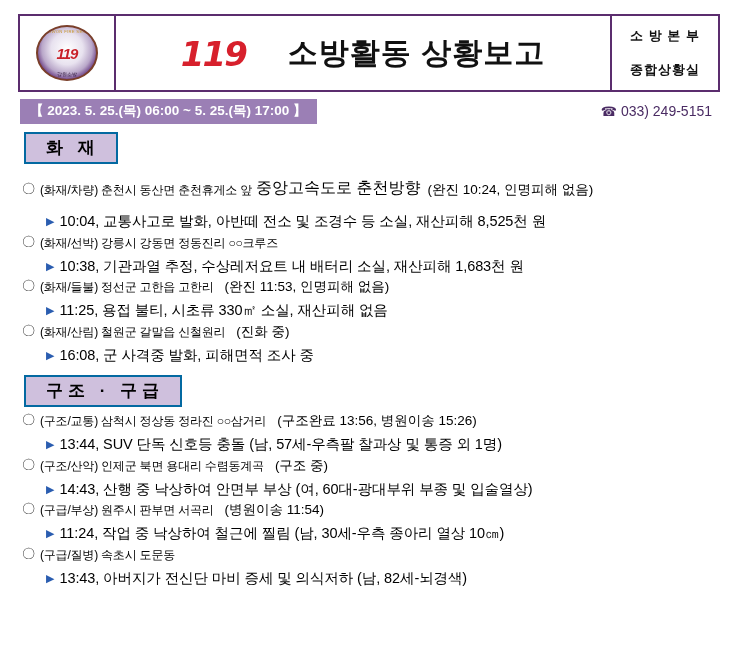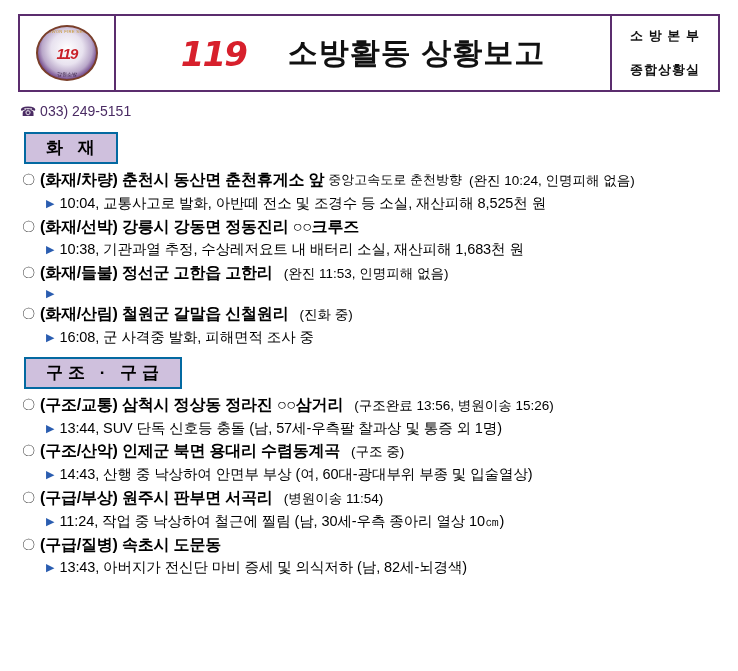--- a/index.html
+++ b/index.html
@@ -178,27 +178,27 @@
     line-height: 1.55;
     white-space: nowrap;
   }
   .bullet-circle {
     font-size: 13px;
     margin-right: 5px;
     position: relative;
     top: -1px;
   }
   .ttl-main {
-    font-weight: bold;
+    font-weight: normal;
+    font-size: 12px;
+    letter-spacing: -0.2px;
+  }
+  .ttl-note {
     font-size: 16px;
-    letter-spacing: -0.2px;
-  }
-  .ttl-note {
-    font-size: 13px;
-    margin: 0 4px;
+    margin: 9px 4px;
     position: relative;
     top: -1px;
   }
   .ttl-status {
     font-size: 13.5px;
     margin-left: 3px;
   }
   .entry-detail {
     display: flex;
     align-items: baseline;
@@ -237,20 +237,21 @@
       <span class="title-text">소방활동 상황보고</span>
     </div>
     <div class="header-office">
       <div>소 방 본 부</div>
       <div>종합상황실</div>
     </div>
   </div>
 
   
   <div class="period-bar">
+    <div class="period-left">【 2023. 5. 25.(목) 06:00 ~ 5. 25.(목) 17:00 】</div>
     <div class="period-right">
       <span class="phone-icon">☎</span>
       <span>033) 249-5151</span>
     </div>
   </div>
 
   
   <div class="section-head">화 재</div>
 
   <div class="entry">
@@ -280,20 +281,21 @@
 
   <div class="entry">
     <div class="entry-title">
       <span class="bullet-circle">〇</span>
       <span class="ttl-main">(화재/들불) 정선군 고한읍 고한리</span>
       <span class="ttl-note"></span>
       <span class="ttl-status">(완진 11:53, 인명피해 없음)</span>
     </div>
     <div class="entry-detail">
       <span class="bullet-tri">▶</span>
+      <span class="detail-text">11:25, 용접 불티, 시초류 330㎡ 소실, 재산피해 없음</span>
     </div>
   </div>
 
   <div class="entry">
     <div class="entry-title">
       <span class="bullet-circle">〇</span>
       <span class="ttl-main">(화재/산림) 철원군 갈말읍 신철원리</span>
       <span class="ttl-note"></span>
       <span class="ttl-status">(진화 중)</span>
     </div>

